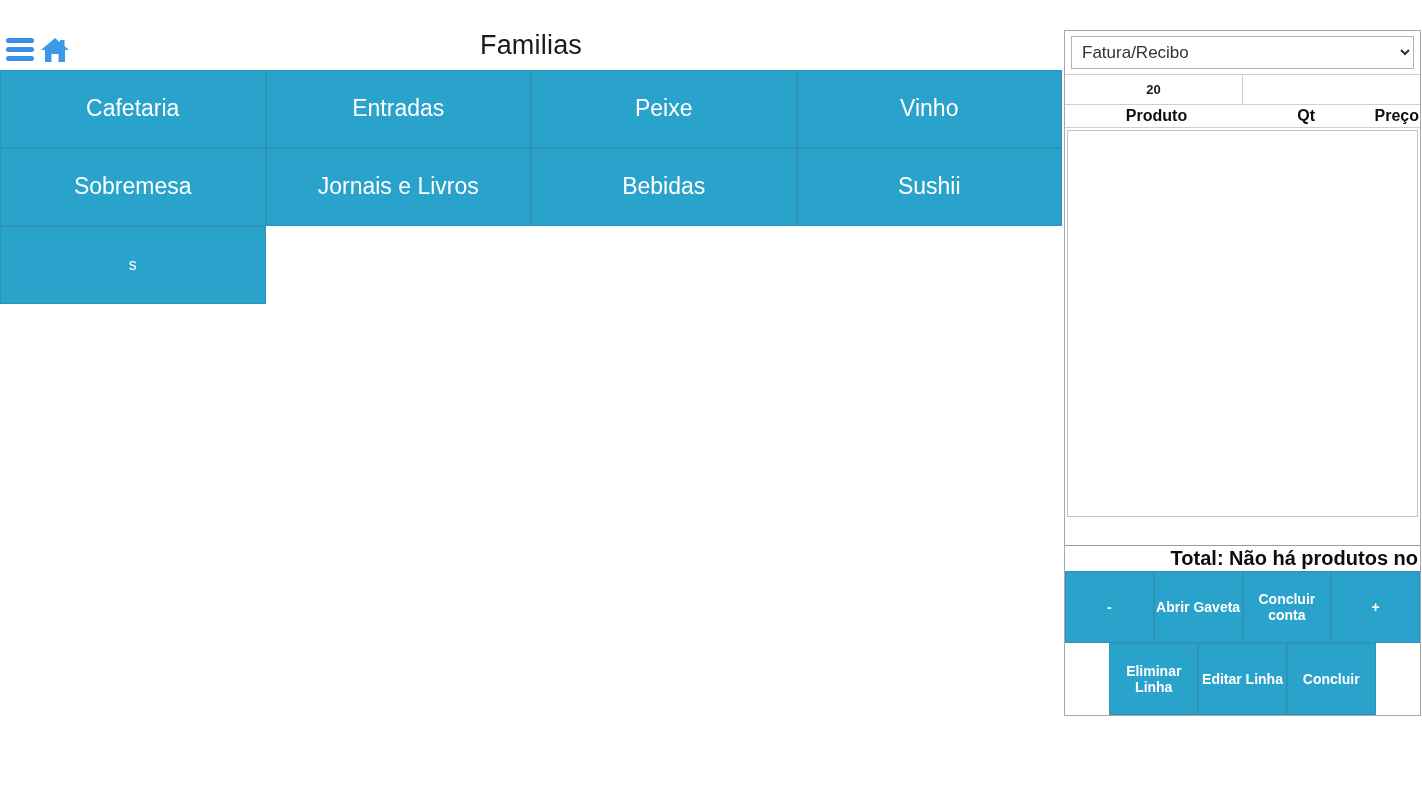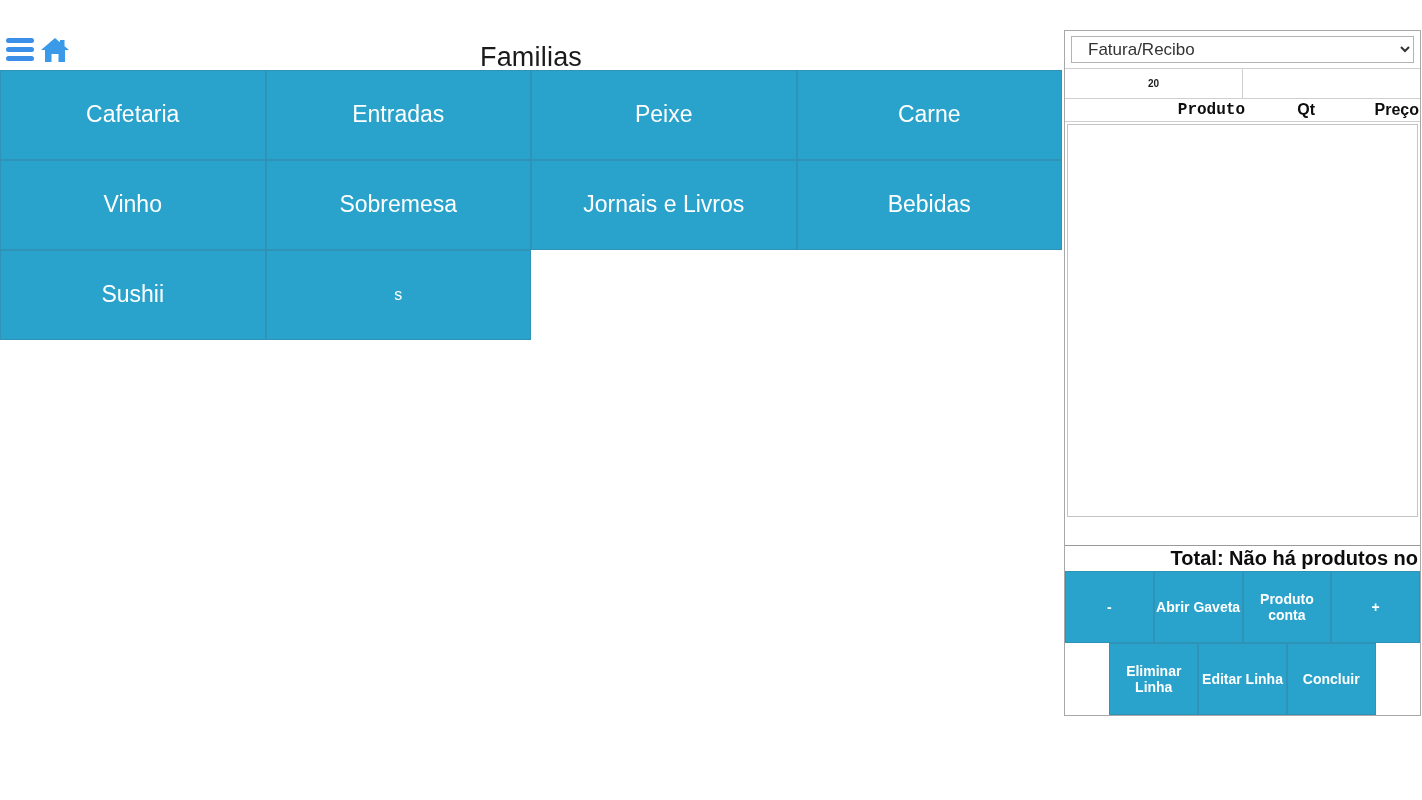--- a/index.html
+++ b/index.html
@@ -49,42 +49,42 @@
 
   .home-icon {
     position: absolute;
     left: 39px; top: 34px;
     width: 32px; height: 32px;
     cursor: pointer;
   }
 
   .page-title {
     position: absolute;
-    left: 0; top: 42px;
+    left: 0; top: 30px;
     width: 1062px;
     text-align: center;
     font-size: 27px;
     color: #1a1a1a;
     font-family: "Liberation Sans", sans-serif;
     letter-spacing: 0.2px;
     white-space: nowrap;
   }
 
   
   .family-grid {
     position: absolute;
     left: 0; top: 70px;
     width: 1062px;
     display: flex;
     flex-wrap: wrap;
   }
   .family-btn {
     box-sizing: border-box;
     width: 265.5px;
-    height: 90px;
+    height: 78px;
     background: #29a3cc;
     border: 1px solid #2f93b8;
     color: #ffffff;
     display: flex;
     align-items: center;
     justify-content: center;
     font-size: 23px;
     font-family: "Liberation Sans", sans-serif;
     cursor: pointer;
     text-align: center;
@@ -105,44 +105,44 @@
     display: flex;
     flex-direction: column;
   }
 
   .doc-select-wrap {
     padding: 5px 6px 0 6px;
     box-sizing: border-box;
   }
   .doc-select {
     width: 100%;
-    height: 27px;
+    height: 33px;
     box-sizing: border-box;
     font-size: 17px;
     font-family: "Liberation Sans", sans-serif;
     color: #333333;
     border: 1px solid #b3b3b3;
     background: #ffffff;
-    padding: 0 12px;
+    padding: 0 6px;
   }
 
   .meta-row {
     display: flex;
     height: 31px;
     margin-top: 5px;
     border-top: 1px solid #cfcfcf;
     border-bottom: 1px solid #cfcfcf;
     box-sizing: border-box;
   }
   .meta-cell {
     box-sizing: border-box;
     display: flex;
     align-items: center;
     justify-content: center;
-    font-size: 10px;
+    font-size: 13px;
     font-weight: bold;
     color: #1a1a1a;
     font-family: "Liberation Sans", sans-serif;
   }
   .meta-cell.left {
     width: 178px;
     border-right: 1px solid #cfcfcf;
   }
   .meta-cell.right { flex: 1; }
 
@@ -152,21 +152,21 @@
     align-items: center;
     padding: 0 1px 0 3px;
     box-sizing: border-box;
     background: #ffffff;
     font-weight: bold;
     font-size: 16px;
     color: #0d0d0d;
     font-family: "Liberation Sans", sans-serif;
     border-bottom: 1px solid #cfcfcf;
   }
-  .th-produto { flex: 1; text-align: right; font-family: Liberation Mono, monospace; }
+  .th-produto { flex: 1; text-align: center; }
   .th-qt { width: 70px; text-align: right; }
   .th-preco { width: 104px; text-align: right; overflow: hidden; white-space: nowrap; }
 
   .product-list {
     flex: 1;
     margin: 2px 2px 0 2px;
     border: 1px solid #c4c4c4;
     background: #ffffff;
     overflow: hidden;
   }
@@ -237,21 +237,20 @@
       </svg>
     </div>
 
     <div class="page-title">Familias</div>
   </div>
 
   <div class="family-grid">
       <div class="family-btn">Cafetaria</div>
       <div class="family-btn">Entradas</div>
       <div class="family-btn">Peixe</div>
-      <div class="family-btn">Carne</div>
       <div class="family-btn">Vinho</div>
       <div class="family-btn">Sobremesa</div>
       <div class="family-btn">Jornais e Livros</div>
       <div class="family-btn">Bebidas</div>
       <div class="family-btn">Sushii</div>
       <div class="family-btn small-label">s</div>
     </div>
 
   <div class="order-panel">
 
@@ -272,21 +271,21 @@
 
     <div class="product-list">
       <div class="product-list-empty"></div>
     </div>
 
     <div class="total-row">Total: Não há produtos no</div>
 
     <div class="action-grid">
         <div class="action-cell">-</div>
         <div class="action-cell">Abrir Gaveta</div>
-        <div class="action-cell">Produto conta</div>
+        <div class="action-cell">Concluir conta</div>
         <div class="action-cell">+</div>
       </div>
     <div class="action-grid">
         <div class="action-cell blank" style="width: 12.5%;"></div>
         <div class="action-cell">Eliminar Linha</div>
         <div class="action-cell">Editar Linha</div>
         <div class="action-cell">Concluir</div>
         <div class="action-cell blank" style="width: 12.5%;"></div>
       </div>
 

